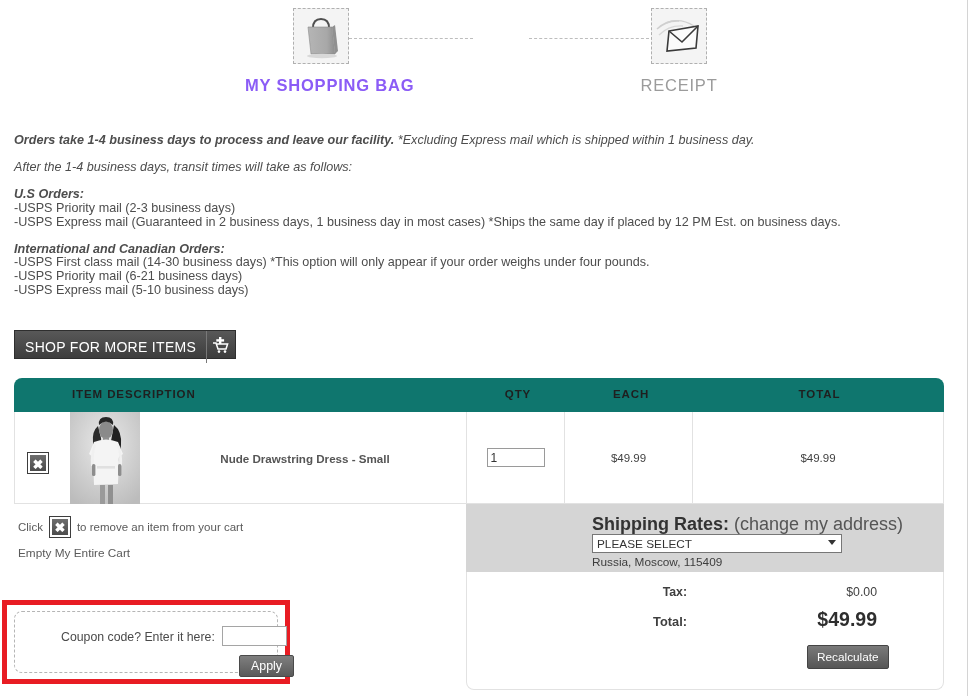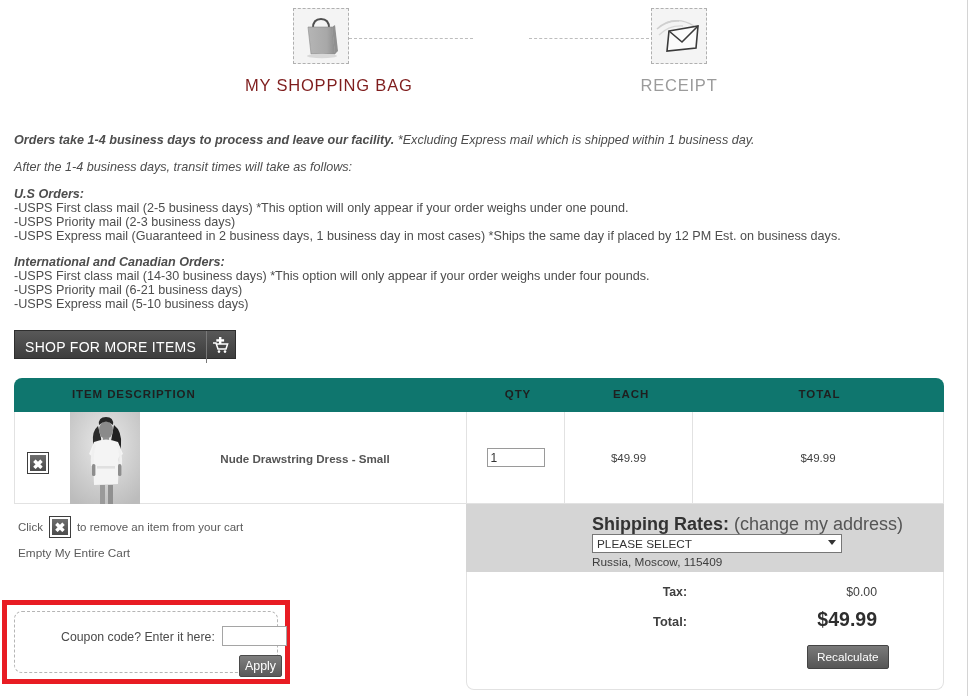--- a/index.html
+++ b/index.html
@@ -44,21 +44,21 @@
     box-sizing: border-box;
     margin: 0 auto;
     position: relative;
   }
   .step-label {
     margin-top: 12px;
     font-size: 16.5px;
     letter-spacing: 0.8px;
     white-space: nowrap;
   }
-  .step.active .step-label { color: #7f1d1d; font-weight: normal; }
+  .step.active .step-label { color: #8b5cf6; font-weight: bold; }
   .step.inactive .step-label { color: #9b9b9b; }
   .connector {
     position: absolute;
     top: 38px;
     height: 0;
     border-top: 1px dashed #bdbdbd;
   }
 
   
   .policy {
@@ -344,21 +344,21 @@
     width: 65px; height: 20px;
     border: 1px solid #a5a5a5;
     font-family: "Liberation Sans", sans-serif;
     font-size: 12px;
     padding: 0 3px;
     box-sizing: border-box;
   }
   .coupon-apply {
     position: absolute;
     left: 224px; top: 43px;
-    padding: 3px 5px;
+    padding: 3px 11px;
     background: linear-gradient(#7f7f7f, #5a5a5a);
     border: 1px solid #4a4a4a;
     border-radius: 2px;
     color: #fff;
     font-size: 12.4px;
     cursor: pointer;
   }
 </style>
 </head>
 <body>
@@ -405,21 +405,20 @@
   </div>
 
   <div class="policy">
     <p>
       <span class="ital bold">Orders take 1-4 business days to process and leave our facility.</span><span class="ital"> *Excluding Express mail which is shipped within 1 business day.</span>
     </p>
     <div class="gap"></div>
     <p class="ital">After the 1-4 business days, transit times will take as follows:</p>
     <div class="gap"></div>
     <p class="ital bold">U.S Orders:</p>
-    <p>-USPS First class mail (2-5 business days) *This option will only appear if your order weighs under one pound.</p>
     <p>-USPS Priority mail (2-3 business days)</p>
     <p>-USPS Express mail (Guaranteed in 2 business days, 1 business day in most cases) *Ships the same day if placed by 12 PM Est. on business days.</p>
     <div class="gap"></div>
     <p class="ital bold">International and Canadian Orders:</p>
     <p>-USPS First class mail (14-30 business days) *This option will only appear if your order weighs under four pounds.</p>
     <p>-USPS Priority mail (6-21 business days)</p>
     <p>-USPS Express mail (5-10 business days)</p>
   </div>
 
   <div class="shop-btn">

